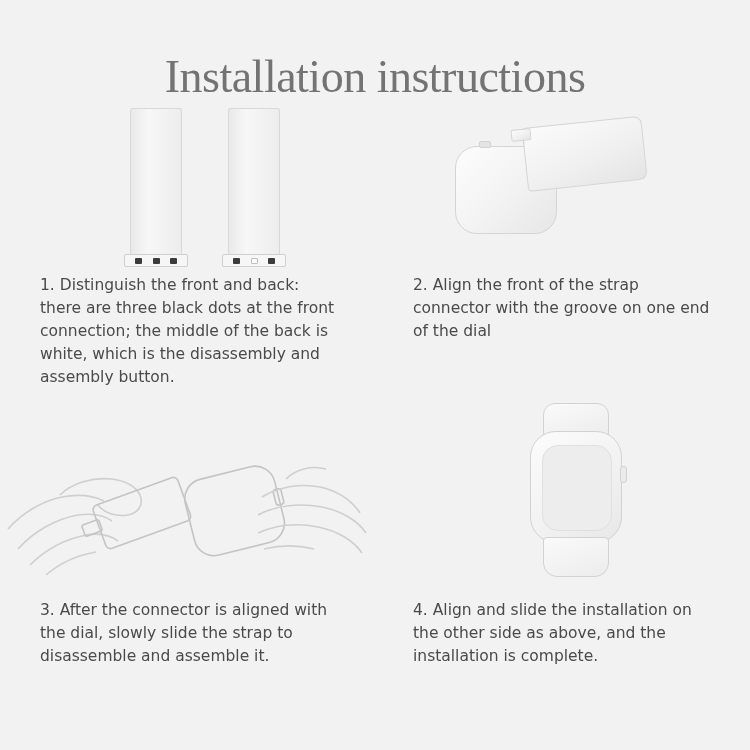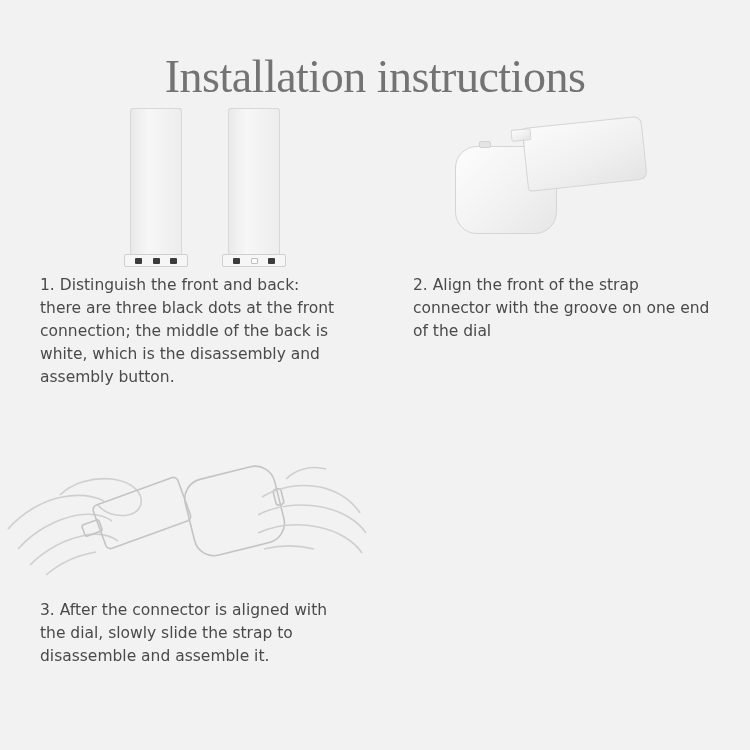--- a/index.html
+++ b/index.html
@@ -255,16 +255,27 @@
             <path class="ln" d="M262 88 C 278 78, 300 74, 320 78 C 338 82, 352 92, 360 104"></path>
             <path class="ln" d="M258 106 C 276 96, 300 94, 322 98 C 342 102, 358 112, 366 124"></path>
             <path class="ln" d="M258 124 C 276 116, 298 114, 318 118 C 338 122, 354 132, 362 144"></path>
             <path class="ln" d="M264 140 C 280 136, 298 136, 314 140"></path>
             <path class="ln" d="M286 70 C 296 60, 312 56, 326 60"></path>
           </svg>
         </div>
         <div class="caption">3. After the connector is aligned with the dial, slowly slide the strap to disassemble and assemble it.</div>
       </div>
 
+      <div class="cell right">
+        <div class="art tall">
+          <div class="band-top"></div>
+          <div class="watch-face">
+            <div class="watch-screen"></div>
+            <div class="crown"></div>
+          </div>
+          <div class="band-bot"></div>
+        </div>
+        <div class="caption">4. Align and slide the installation on the other side as above, and the installation is complete.</div>
+      </div>
     </div>
 
   </div>
 </div>
 
 </body></html>

